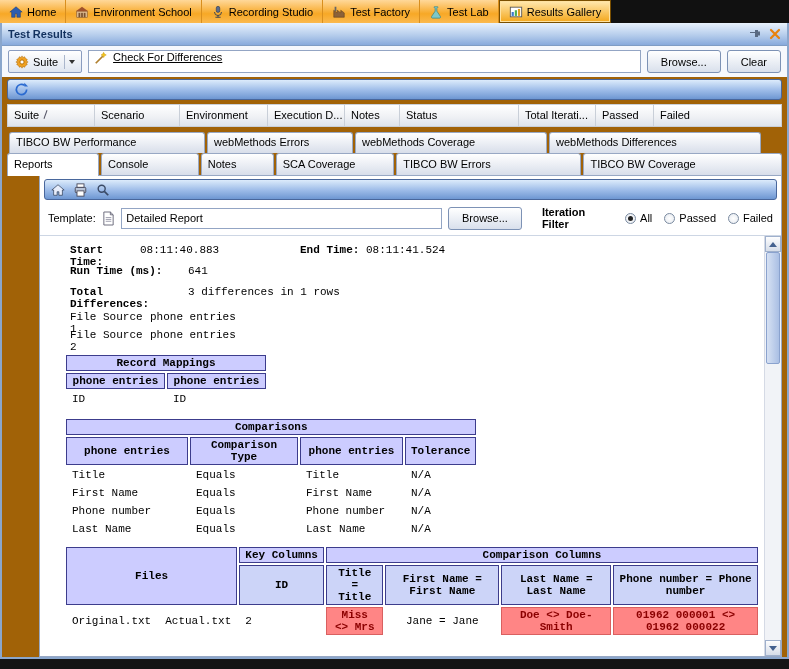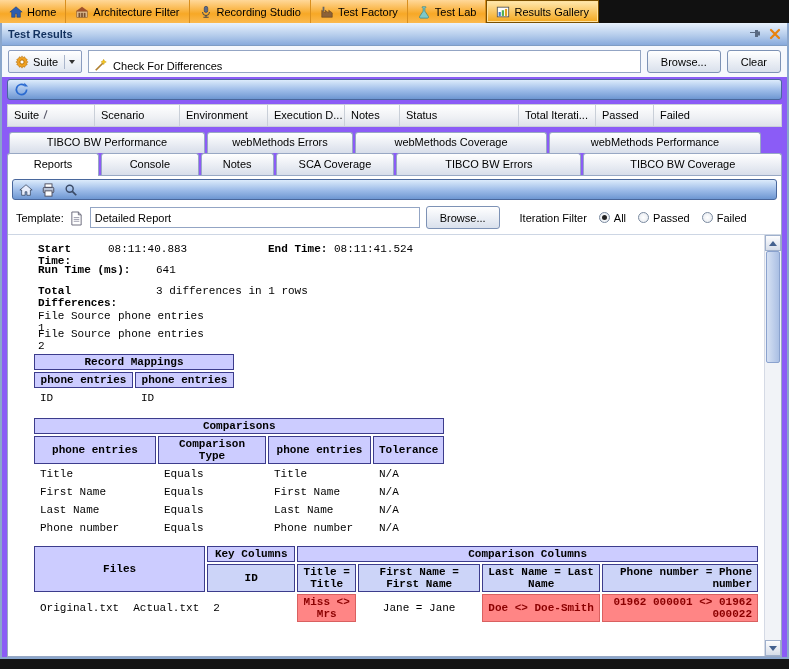--- a/index.html
+++ b/index.html
@@ -14,39 +14,39 @@
   .topnav { height: 23px; background: #111; display: flex; align-items: stretch; flex: none; }
   .nav-items { display: flex; background: linear-gradient(#ffd89a, #f7a826 60%, #fbb94e); }
   .nav-item { display: flex; align-items: center; gap: 4px; padding: 0 9px;
     border-right: 1px solid #d98f1e; cursor: default; white-space: nowrap; }
   .nav-item.selected { background: linear-gradient(#ffe9b0, #f4a71c);
     border: 1px solid #7a4f00; box-shadow: inset 0 0 0 1px #ffe2a0; }
   .nico { display: inline-flex; width: 14px; height: 14px; }
 
   
   .window { flex: 1; display: flex; flex-direction: column; min-height: 0;
-    border-left: 2px solid #8aa6cc; border-right: 2px solid #8aa6cc; background: #8b5cf6; }
+    border-left: 2px solid #8aa6cc; border-right: 2px solid #8aa6cc; background: #a16207; }
   .titlebar { height: 23px; flex: none; display: flex; align-items: center; padding: 0 6px;
     background: linear-gradient(#e9f2fd, #b6cdec 55%, #88aadc);
     border-bottom: 1px solid #7f9cc4; color: #12315e; font-weight: bold; }
   .titlebar-title { flex: 1; }
   .titlebar-controls { display: flex; gap: 8px; align-items: center; }
   .tb-ctl { display: inline-flex; cursor: pointer; }
 
   
   .suite-row { flex: none; display: flex; align-items: center; gap: 6px;
     padding: 4px 6px; background: #f6f8fd; }
   .suite-btn { display: flex; align-items: center; gap: 4px; height: 23px; padding: 0 6px;
     border: 1px solid #8a9cc0; border-radius: 2px; background: linear-gradient(#ffffff, #dfe5f0);
     font: inherit; cursor: pointer; }
   .dd-sep { width: 1px; height: 14px; background: #aab6cc; margin-left: 2px; }
   .tri-down { width: 0; height: 0; border-left: 3px solid transparent;
     border-right: 3px solid transparent; border-top: 4px solid #333; }
-  .filter-box { flex: 1; display: flex; align-items: flex-end; gap: 5px; height: 23px;
-    padding: 0 5px; border: 1px solid #93a5c4; background: #fff; }
+  .filter-box { flex: 1; display: flex; align-items: flex-start; gap: 5px; height: 23px;
+    padding: 0 5px; border: 1px solid #93a5c4; background: #fff; text-decoration: underline; }
   .filter-box input { border: none; outline: none; flex: 1; font: inherit; }
   .btn { height: 23px; padding: 0 13px; border: 1px solid #7d92b5; border-radius: 3px;
     background: linear-gradient(#ffffff, #d9e0ec); font: inherit; cursor: pointer; }
 
   
   .blue-bar { flex: none; height: 21px; margin: 2px 5px 3px; border: 1px solid #49679c;
     border-radius: 3px; display: flex; align-items: center; padding: 0 5px; gap: 6px;
     background: linear-gradient(#dcebfb, #9cbbe8 55%, #6e97d2); }
   .tb-icon { display: inline-flex; cursor: pointer; padding: 1px; }
 
@@ -58,33 +58,33 @@
   .col:first-child { border-left: 1px solid #c9cfd8; }
   .col .sort { display: inline-block; width: 1px; height: 9px; background: #556;
     transform: rotate(20deg); margin-left: 6px; }
 
   
   .tab-area { flex: 1; display: flex; flex-direction: column; min-height: 0; padding: 0 5px; }
   .tabs-row { display: flex; gap: 2px; flex: none; }
   .tabs-back { margin-top: 5px; padding-left: 2px; }
   .tabs-front { padding-left: 0; }
   .tab { border: 1px solid #98a8c4; border-bottom: none; border-radius: 3px 3px 0 0;
-    background: linear-gradient(#ffffff, #d8deea); text-align: center; padding: 3px 6px 0;
+    background: linear-gradient(#ffffff, #d8deea); text-align: left; padding: 3px 6px 0;
     height: 21px; white-space: nowrap; overflow: hidden; cursor: pointer; }
   .tabs-front .tab { height: 22px; padding-top: 4px; }
   .tab.selected { background: #fff; position: relative; z-index: 2; margin-bottom: -1px;
     height: 23px; }
 
   
   .report-panel { flex: 1; min-height: 0; display: flex; flex-direction: column;
-    border: 1px solid #98a8c4; background: #fff; }
+    border: 1px solid #98a8c4; background: #fff; margin-left: 32px; }
   .report-toolbar { margin: 3px 4px; }
   .template-row { flex: none; display: flex; align-items: center; gap: 6px; padding: 3px 8px 5px; }
   .template-input { width: 330px; height: 21px; border: 1px solid #93a5c4; padding: 0 4px; font: inherit; }
-  .it-label { font-weight: normal; margin-left: 14px; }
+  .it-label { font-weight: bold; margin-left: 14px; }
   .radio { display: flex; align-items: center; gap: 4px; cursor: pointer; margin-left: 6px; }
   .rb { width: 11px; height: 11px; border: 1px solid #7a8aa0; border-radius: 50%;
     background: radial-gradient(#ffffff, #e4e8ee); position: relative; display: inline-block; }
   .rb.on::after { content: ""; position: absolute; left: 2px; top: 2px; width: 5px; height: 5px;
     border-radius: 50%; background: #222; }
 
   
   .content-wrap { flex: 1; min-height: 0; display: flex; border-top: 1px solid #cdd6e4; }
   .report-content { flex: 1; overflow: hidden; padding: 8px 4px 0 22px; background: #fff; font-family: Liberation Mono, monospace; }
   .srow { display: flex; height: 21px; align-items: flex-start; padding-left: 8px; }
@@ -100,21 +100,21 @@
   td.sub { background: #ccd4f8; }
   td.plain { background: #fff; border: 1px solid transparent; }
   td.diff { background: #ff8585; border: 1px solid #d96060; color: #8b0000;
     font-weight: bold; text-align: center; }
   td.val { text-align: center; }
   .rm td { width: 99px; }
   .cmp td:nth-child(1) { width: 122px; } .cmp td:nth-child(2) { width: 108px; }
   .cmp td:nth-child(3) { width: 103px; } .cmp td:nth-child(4) { width: 64px; }
   .files .c-f1 { width: 62px; } .files .c-f2 { width: 66px; } .files .c-key { width: 88px; }
   .files .c-1 { width: 59px; } .files .c-2 { width: 122px; text-align: center; }
-  .files .c-3 { width: 118px; } .files .c-4 { width: 156px; text-align: right; }
+  .files .c-3 { width: 118px; } .files .c-4 { width: 156px; }
 
   
   .scrollbar { width: 17px; flex: none; display: flex; flex-direction: column;
     background: #f1f3f7; border-left: 1px solid #d5dae5; }
   .sb-btn { height: 16px; flex: none; border: 1px solid #9fb0cc;
     background: linear-gradient(#fdfdfe, #d6dde9); display: flex; align-items: center;
     justify-content: center; cursor: pointer; }
   .tri-up-s { width: 0; height: 0; border-left: 4px solid transparent;
     border-right: 4px solid transparent; border-bottom: 5px solid #44618f; }
   .tri-down-s { width: 0; height: 0; border-left: 4px solid transparent;
@@ -145,21 +145,21 @@
       <div class="nav-item">
         <span class="nico">
             <svg width="14" height="14" viewBox="0 0 16 16">
               <rect x="2" y="7" width="12" height="7" fill="#dcb98e" stroke="#7a5230" stroke-width="0.6"></rect>
               <path d="M1 7 8 2l7 5z" fill="#a0522d"></path>
               <rect x="4" y="9" width="2" height="5" fill="#7a5230"></rect>
               <rect x="7" y="9" width="2" height="5" fill="#7a5230"></rect>
               <rect x="10" y="9" width="2" height="5" fill="#7a5230"></rect>
             </svg>
           </span>
-        <span>Architecture Filter</span>
+        <span>Environment School</span>
       </div>
       <div class="nav-item">
         <span class="nico">
             <svg width="14" height="14" viewBox="0 0 16 16">
               <rect x="6" y="1.5" width="4" height="7" rx="2" fill="#5a6b8c" stroke="#2d3a52" stroke-width="0.7"></rect>
               <path d="M4 8a4 4 0 0 0 8 0" fill="none" stroke="#2d3a52"></path>
               <line x1="8" y1="12" x2="8" y2="14" stroke="#2d3a52"></line>
               <line x1="5" y1="14" x2="11" y2="14" stroke="#2d3a52"></line>
             </svg>
           </span>
@@ -260,21 +260,21 @@
       <div class="col" style="width:77px"><span>Total Iterati...</span></div>
       <div class="col" style="width:58px"><span>Passed</span></div>
       <div class="col" style="flex:1"><span>Failed</span></div>
     </div>
 
     <div class="tab-area">
       <div class="tabs-row tabs-back">
         <div class="tab" style="width:196px">TIBCO BW Performance</div>
         <div class="tab" style="width:146px">webMethods Errors</div>
         <div class="tab" style="width:192px">webMethods Coverage</div>
-        <div class="tab" style="width:212px">webMethods Performance</div>
+        <div class="tab" style="width:212px">webMethods Differences</div>
       </div>
       <div class="tabs-row tabs-front">
         <div class="tab selected" style="width:96px">Reports</div>
         <div class="tab" style="width:102px">Console</div>
         <div class="tab" style="width:76px">Notes</div>
         <div class="tab" style="width:124px">SCA Coverage</div>
         <div class="tab" style="width:194px">TIBCO BW Errors</div>
         <div class="tab" style="width:208px">TIBCO BW Coverage</div>
       </div>
 
@@ -389,29 +389,29 @@
                 <td class="plain">Title</td>
                 <td class="plain">N/A</td>
               </tr>
               <tr>
                 <td class="plain">First Name</td>
                 <td class="plain">Equals</td>
                 <td class="plain">First Name</td>
                 <td class="plain">N/A</td>
               </tr>
               <tr>
+                <td class="plain">Phone number</td>
+                <td class="plain">Equals</td>
+                <td class="plain">Phone number</td>
+                <td class="plain">N/A</td>
+              </tr>
+              <tr>
                 <td class="plain">Last Name</td>
                 <td class="plain">Equals</td>
                 <td class="plain">Last Name</td>
-                <td class="plain">N/A</td>
-              </tr>
-              <tr>
-                <td class="plain">Phone number</td>
-                <td class="plain">Equals</td>
-                <td class="plain">Phone number</td>
                 <td class="plain">N/A</td>
               </tr>
             </tbody>
               </table>
 
             <table class="boxes files" style="margin-top:6px">
               <tbody>
                   <tr>
                 <td class="hdr c-f1" rowspan="2" colspan="2">Files</td>
                 <td class="hdr c-key">Key Columns</td>

